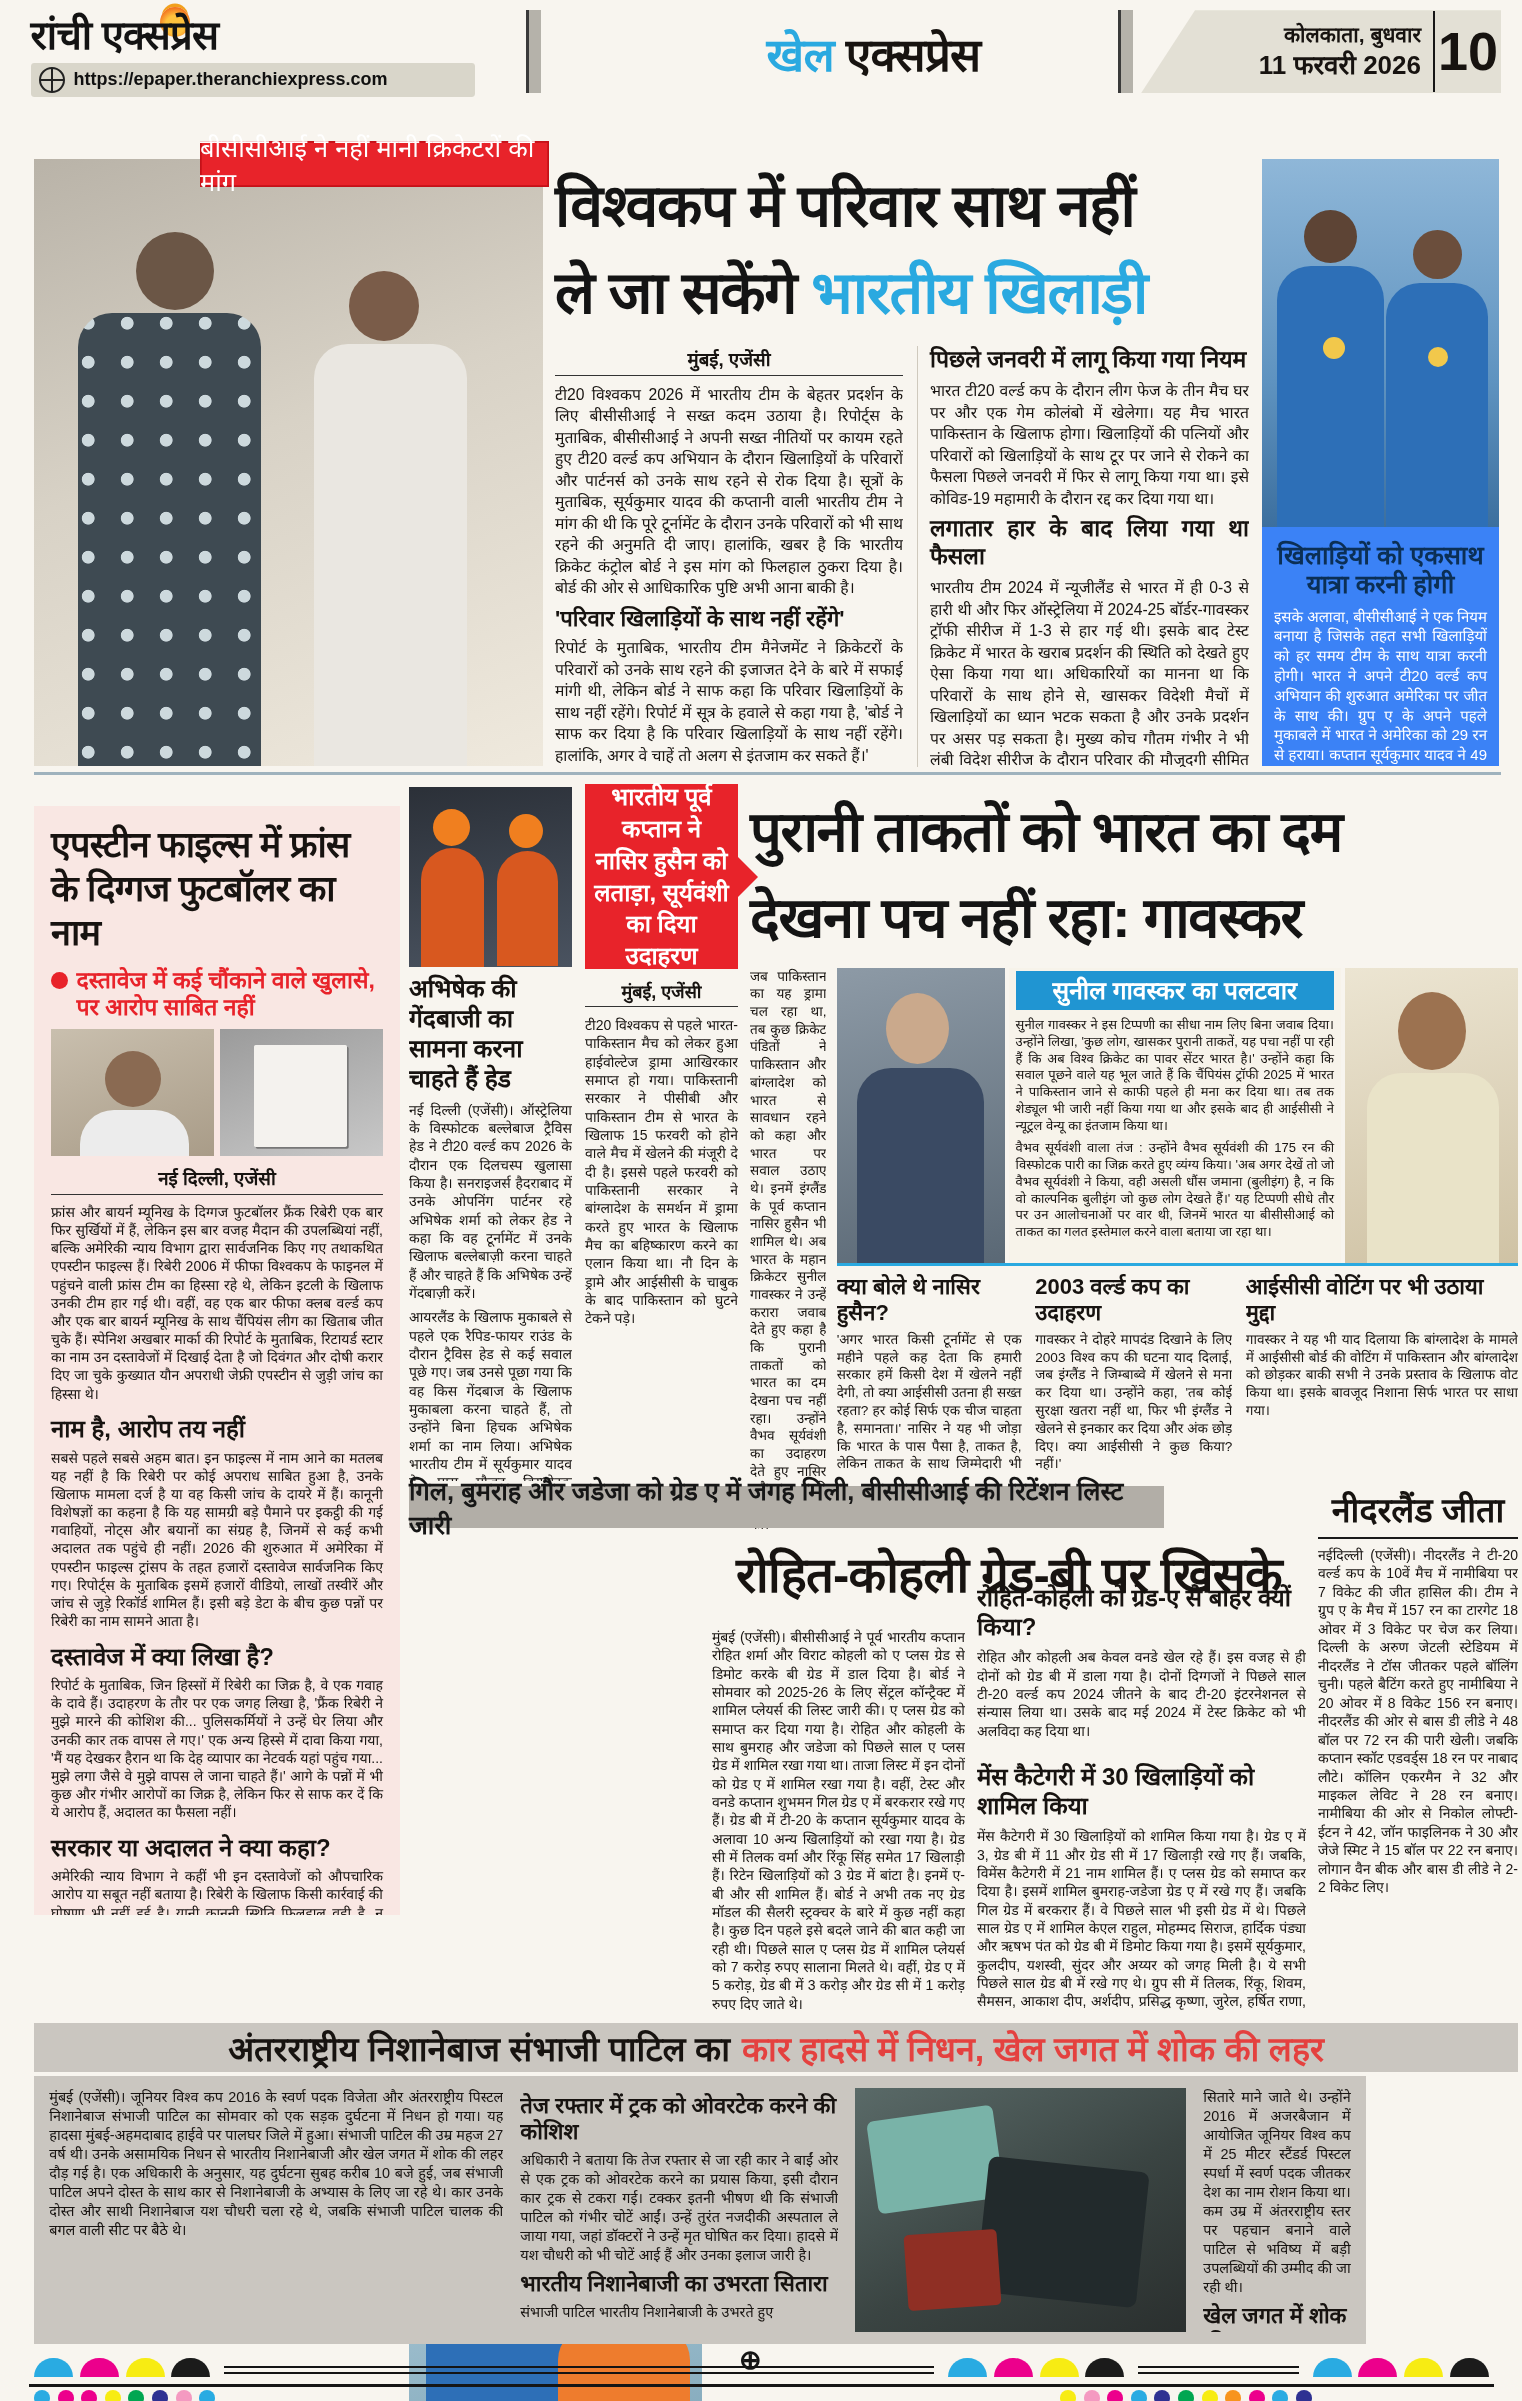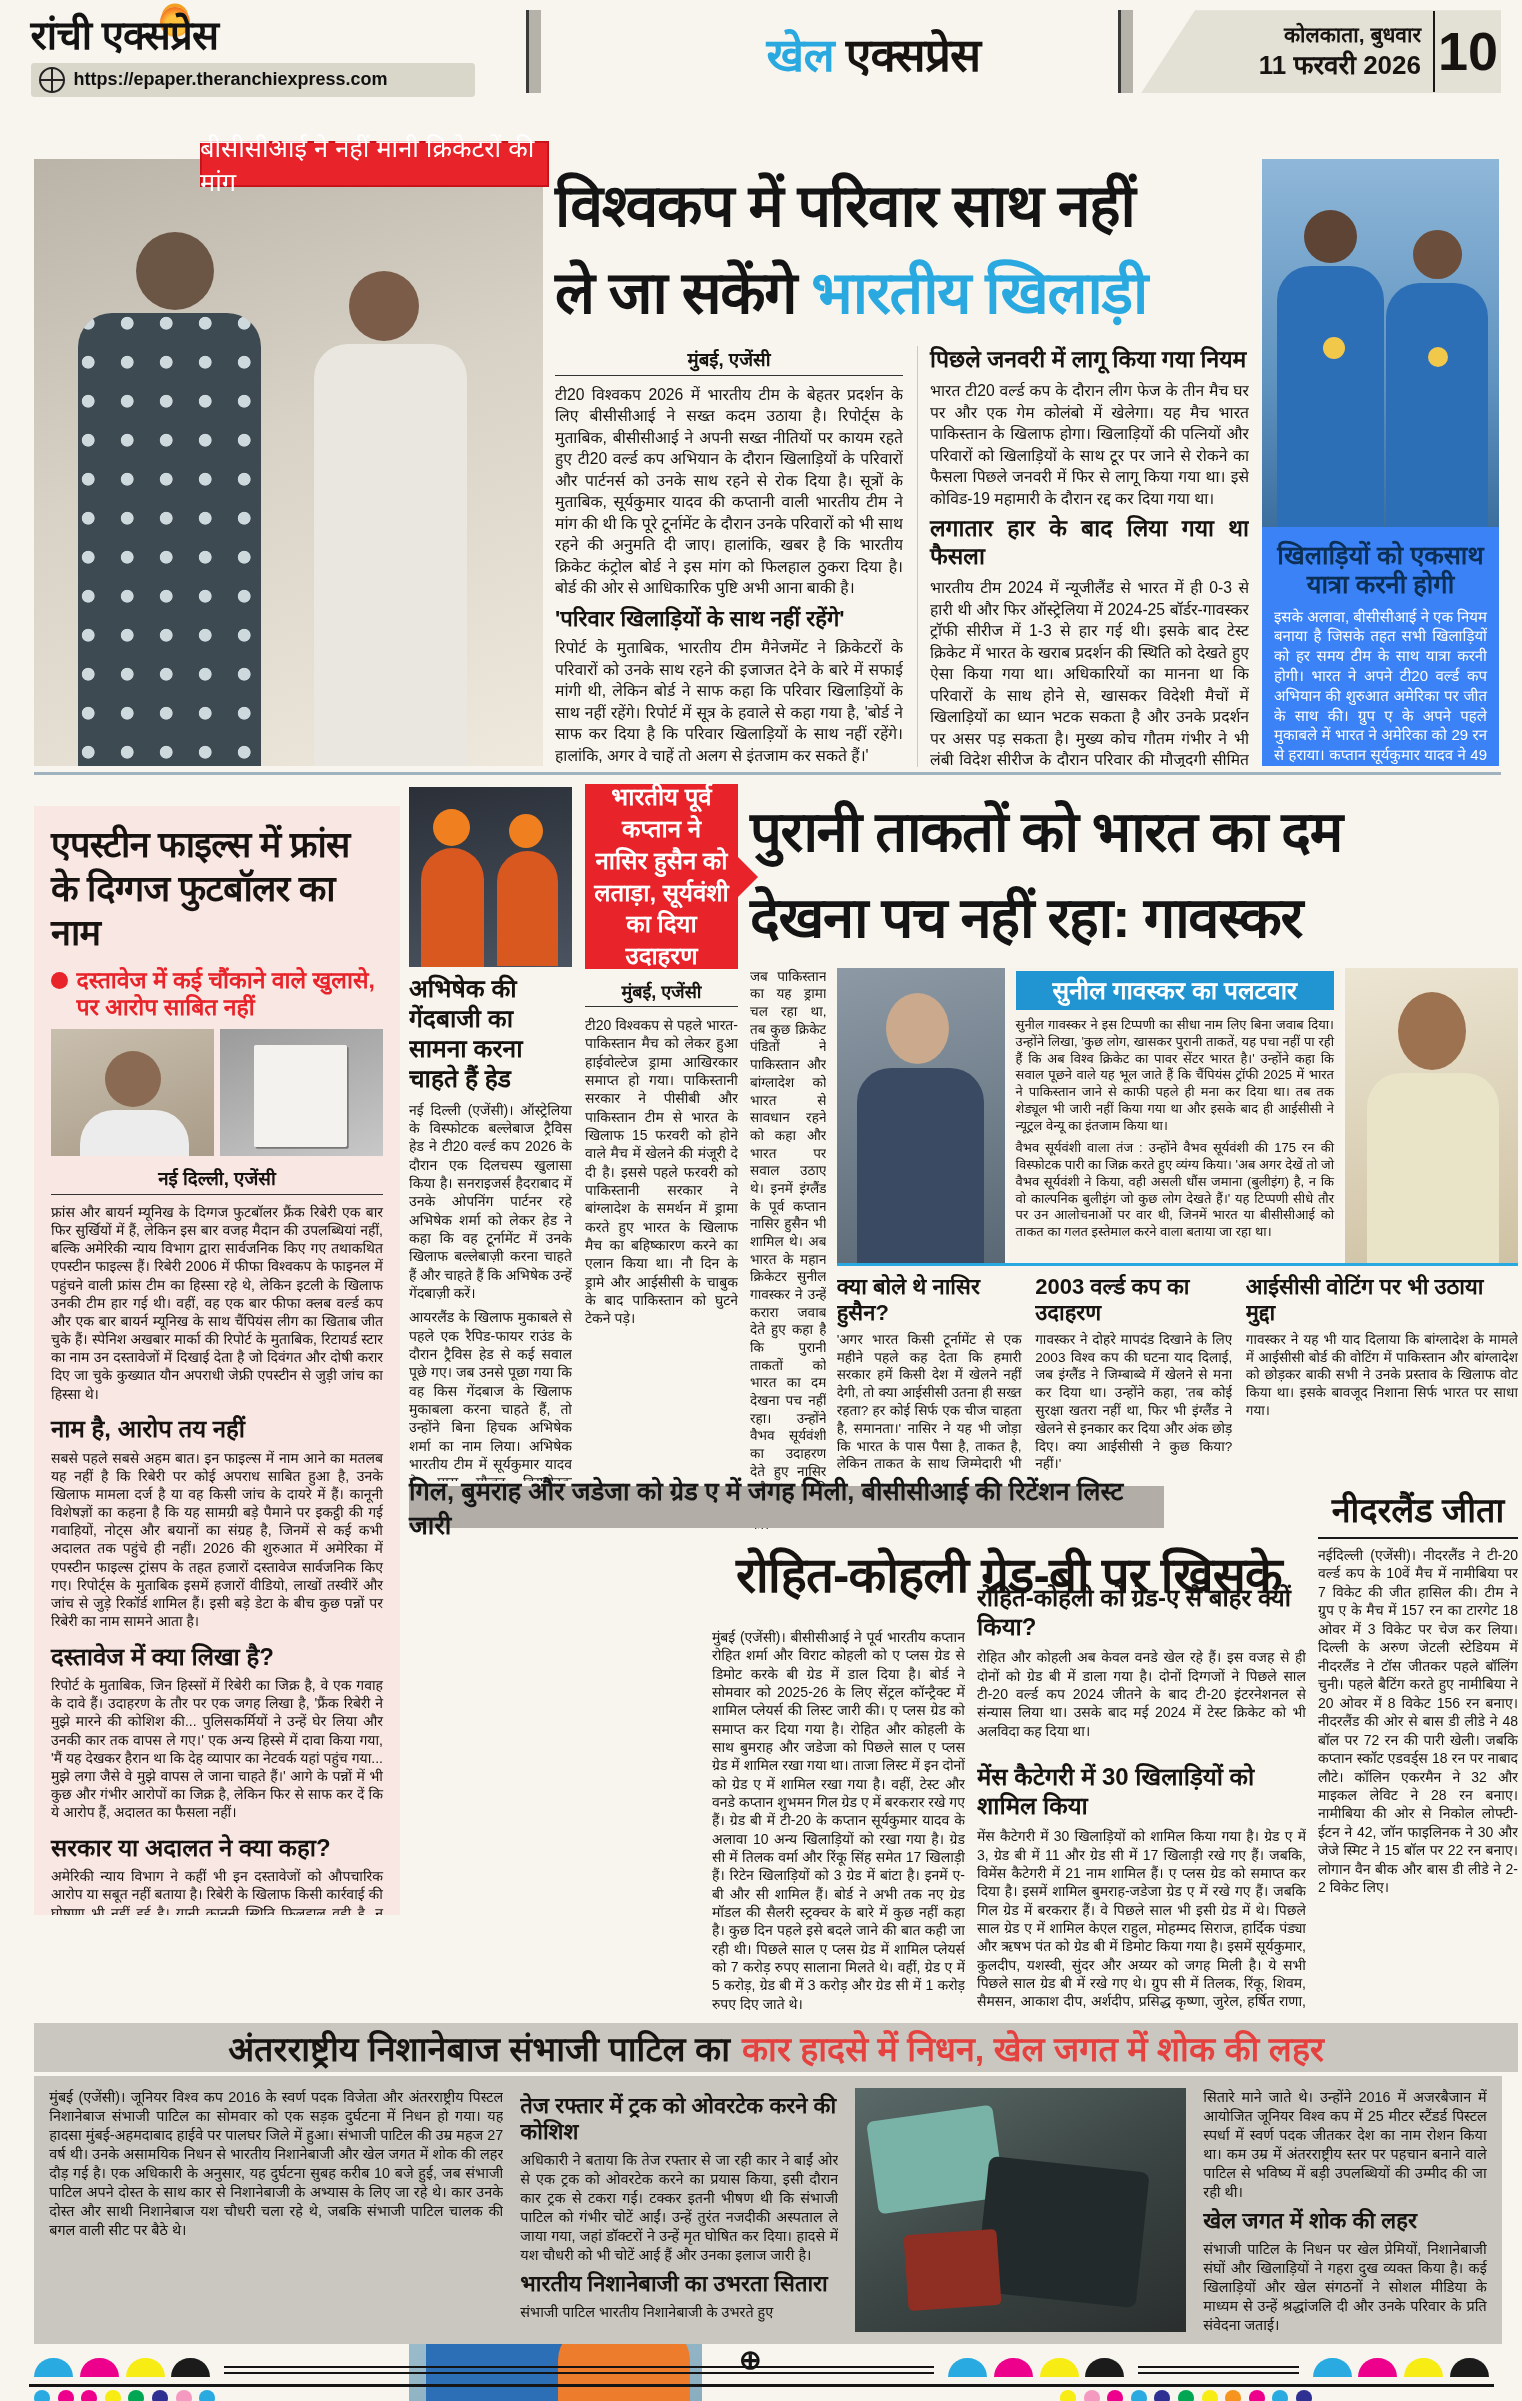--- a/index.html
+++ b/index.html
@@ -289,21 +289,21 @@
   <div class="abs clip" style="left:1318px;top:1486px;width:200px;height:524px;">
     <div class="n-title">नीदरलैंड जीता</div>
     <p class="jus" style="font-size:14px;line-height:1.32;">नईदिल्ली (एजेंसी)। नीदरलैंड ने टी-20 वर्ल्ड कप के 10वें मैच में नामीबिया पर 7 विकेट की जीत हासिल की। टीम ने ग्रुप ए के मैच में 157 रन का टारगेट 18 ओवर में 3 विकेट पर चेज कर लिया। दिल्ली के अरुण जेटली स्टेडियम में नीदरलैंड ने टॉस जीतकर पहले बॉलिंग चुनी। पहले बैटिंग करते हुए नामीबिया ने 20 ओवर में 8 विकेट 156 रन बनाए। नीदरलैंड की ओर से बास डी लीडे ने 48 बॉल पर 72 रन की पारी खेली। जबकि कप्तान स्कॉट एडवर्ड्स 18 रन पर नाबाद लौटे। कॉलिन एकरमैन ने 32 और माइकल लेविट ने 28 रन बनाए। नामीबिया की ओर से निकोल लोफ्टी-ईटन ने 42, जॉन फाइलिनक ने 30 और जेजे स्मिट ने 15 बॉल पर 22 रन बनाए। लोगान वैन बीक और बास डी लीडे ने 2-2 विकेट लिए।</p>
   </div>
 
   <div class="abs shoot-bar" style="left:34px;top:2023px;width:1484px;height:49px;">
     <span>अंतरराष्ट्रीय निशानेबाज संभाजी पाटिल का</span>
     <span class="shoot-red">कार हादसे में निधन, खेल जगत में शोक की लहर</span>
   </div>
 
-  <div class="abs shoot-panel" style="left:34px;top:2076px;width:1468px;height:268px;">
+  <div class="abs shoot-panel" style="left:34px;top:2076px;width:1332px;height:268px;">
     <div style="width:454px;" class="jus clip">
       <p>मुंबई (एजेंसी)। जूनियर विश्व कप 2016 के स्वर्ण पदक विजेता और अंतरराष्ट्रीय पिस्टल निशानेबाज संभाजी पाटिल का सोमवार को एक सड़क दुर्घटना में निधन हो गया। यह हादसा मुंबई-अहमदाबाद हाईवे पर पालघर जिले में हुआ। संभाजी पाटिल की उम्र महज 27 वर्ष थी। उनके असामयिक निधन से भारतीय निशानेबाजी और खेल जगत में शोक की लहर दौड़ गई है। एक अधिकारी के अनुसार, यह दुर्घटना सुबह करीब 10 बजे हुई, जब संभाजी पाटिल अपने दोस्त के साथ कार से निशानेबाजी के अभ्यास के लिए जा रहे थे। कार उनके दोस्त और साथी निशानेबाज यश चौधरी चला रहे थे, जबकि संभाजी पाटिल चालक की बगल वाली सीट पर बैठे थे।</p>
     </div>
     <div style="width:318px;" class="clip">
       <div class="s-sub">तेज रफ्तार में ट्रक को ओवरटेक करने की कोशिश</div>
       <p class="jus">अधिकारी ने बताया कि तेज रफ्तार से जा रही कार ने बाईं ओर से एक ट्रक को ओवरटेक करने का प्रयास किया, इसी दौरान कार ट्रक से टकरा गई। टक्कर इतनी भीषण थी कि संभाजी पाटिल को गंभीर चोटें आईं। उन्हें तुरंत नजदीकी अस्पताल ले जाया गया, जहां डॉक्टरों ने उन्हें मृत घोषित कर दिया। हादसे में यश चौधरी को भी चोटें आई हैं और उनका इलाज जारी है।</p>
       <div class="s-sub">भारतीय निशानेबाजी का उभरता सितारा</div>
       <p class="jus">संभाजी पाटिल भारतीय निशानेबाजी के उभरते हुए</p>
     </div>
     <div class="photo" style="width:331px;height:244px;background:linear-gradient(150deg,#5a6a68,#3a4442 55%,#2a2f2e);">

